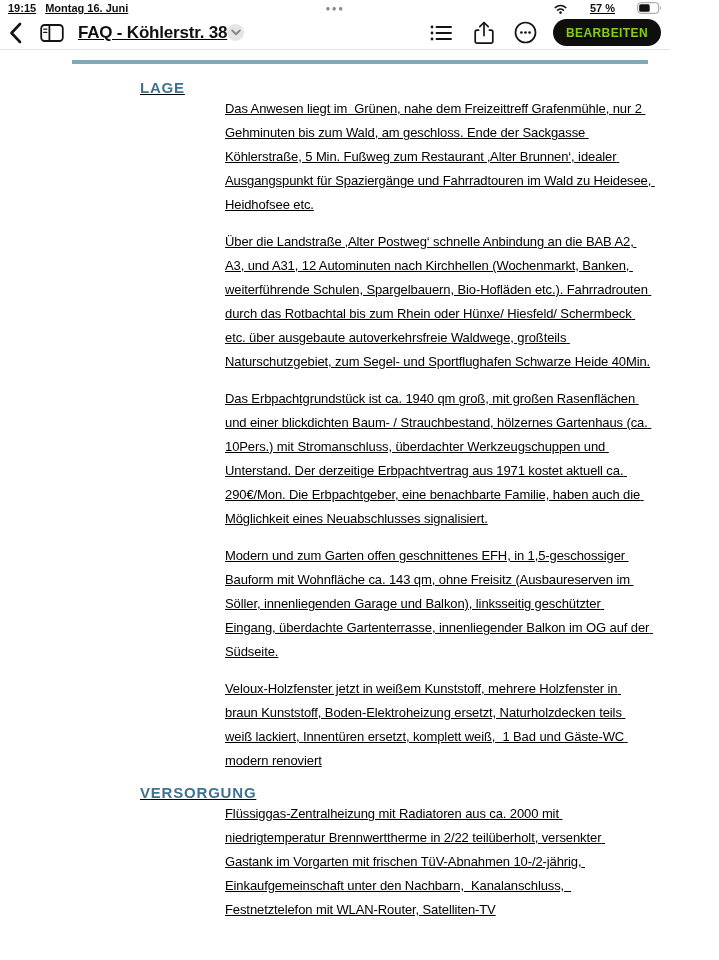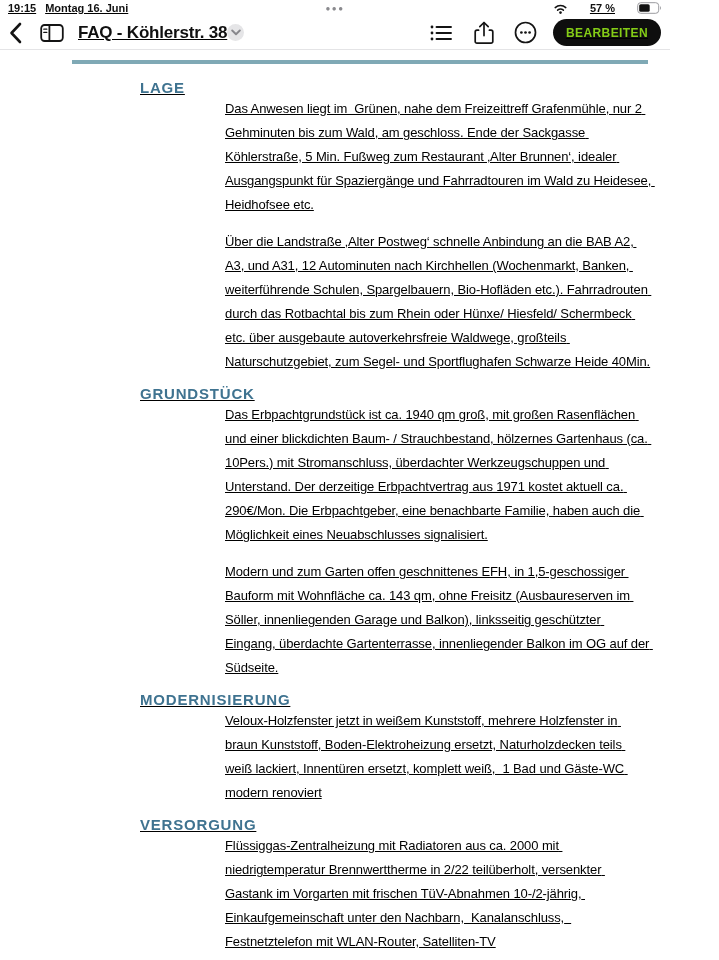--- a/index.html
+++ b/index.html
@@ -132,28 +132,26 @@
     <div class="doc-rule"></div>
     <div class="doc-sections">
         <section class="doc-section">
           <div class="sec-label">LAGE</div>
           <div class="sec-body">Das Anwesen liegt im  Grünen, nahe dem Freizeittreff Grafenmühle, nur 2 Gehminuten bis zum Wald, am geschloss. Ende der Sackgasse Köhlerstraße, 5 Min. Fußweg zum Restaurant ‚Alter Brunnen‘, idealer Ausgangspunkt für Spaziergänge und Fahrradtouren im Wald zu Heidesee, Heidhofsee etc.</div>
         </section>
         <section class="doc-section">
           <div class="sec-body">Über die Landstraße ‚Alter Postweg‘ schnelle Anbindung an die BAB A2, A3, und A31, 12 Autominuten nach Kirchhellen (Wochenmarkt, Banken, weiterführende Schulen, Spargelbauern, Bio-Hofläden etc.). Fahrradrouten durch das Rotbachtal bis zum Rhein oder Hünxe/ Hiesfeld/ Schermbeck etc. über ausgebaute autoverkehrsfreie Waldwege, großteils Naturschutzgebiet, zum Segel- und Sportflughafen Schwarze Heide 40Min.</div>
         </section>
         <section class="doc-section">
-          <div class="sec-label">GRUNDSTÜCK</div>
           <div class="sec-body">Das Erbpachtgrundstück ist ca. 1940 qm groß, mit großen Rasenflächen und einer blickdichten Baum- / Strauchbestand, hölzernes Gartenhaus (ca. 10Pers.) mit Stromanschluss, überdachter Werkzeugschuppen und Unterstand. Der derzeitige Erbpachtvertrag aus 1971 kostet aktuell ca. 290€/Mon. Die Erbpachtgeber, eine benachbarte Familie, haben auch die Möglichkeit eines Neuabschlusses signalisiert.</div>
         </section>
         <section class="doc-section">
           <div class="sec-body">Modern und zum Garten offen geschnittenes EFH, in 1,5-geschossiger Bauform mit Wohnfläche ca. 143 qm, ohne Freisitz (Ausbaureserven im Söller, innenliegenden Garage und Balkon), linksseitig geschützter Eingang, überdachte Gartenterrasse, innenliegender Balkon im OG auf der Südseite.</div>
         </section>
         <section class="doc-section">
-          <div class="sec-label">MODERNISIERUNG</div>
           <div class="sec-body">Veloux-Holzfenster jetzt in weißem Kunststoff, mehrere Holzfenster in braun Kunststoff, Boden-Elektroheizung ersetzt, Naturholzdecken teils weiß lackiert, Innentüren ersetzt, komplett weiß,  1 Bad und Gäste-WC modern renoviert</div>
         </section>
         <section class="doc-section">
           <div class="sec-label">VERSORGUNG</div>
           <div class="sec-body">Flüssiggas-Zentralheizung mit Radiatoren aus ca. 2000 mit niedrigtemperatur Brennwerttherme in 2/22 teilüberholt, versenkter Gastank im Vorgarten mit frischen TüV-Abnahmen 10-/2-jährig, Einkaufgemeinschaft unter den Nachbarn,  Kanalanschluss,  Festnetztelefon mit WLAN-Router, Satelliten-TV</div>
         </section>
         <section class="doc-section">
         </section>
       </div>
   </div>

